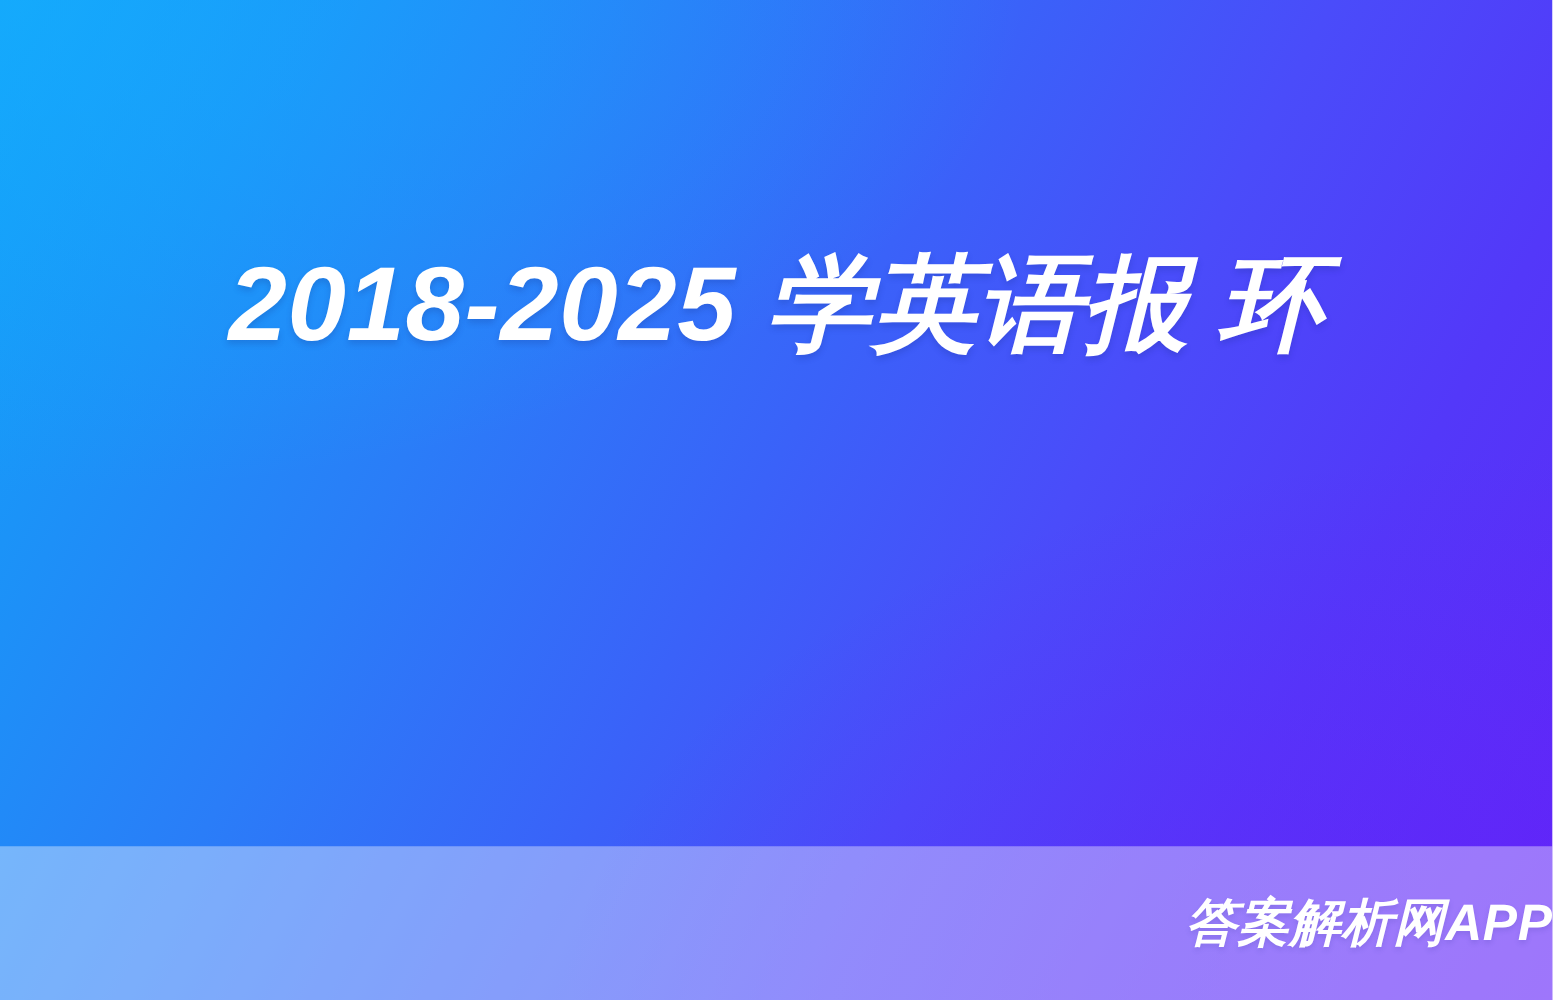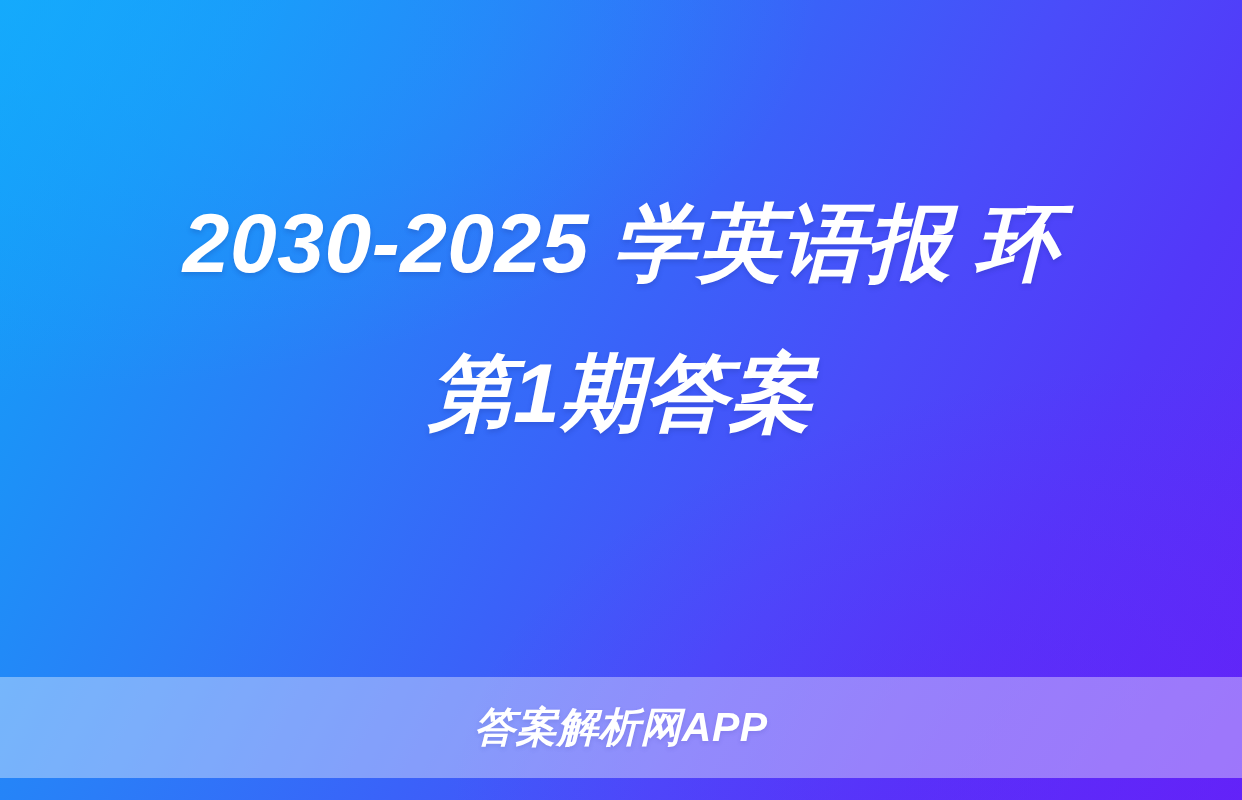--- a/index.html
+++ b/index.html
@@ -63,25 +63,25 @@
     white-space: nowrap;
     text-shadow: 0 3px 5px rgba(20, 40, 130, 0.20);
   }
 
   
   .footer-band {
     position: absolute;
     left: 0;
     right: 0;
     top: 677px;
-    height: 101px;
+    height: 123px;
     background: rgba(255, 255, 255, 0.38);
     display: flex;
     align-items: center;
-    justify-content: center;
+    justify-content: flex-end;
   }
 
   .footer-label {
     color: #ffffff;
     font-size: 41px;
     font-weight: bold;
     font-style: italic;
     letter-spacing: 0.5px;
     line-height: 1;
     white-space: nowrap;
@@ -90,21 +90,20 @@
 </style>
 </head>
 <body>
 
 <div id="stage">
 
   <div class="bg-gradient"></div>
   <div class="bg-wash"></div>
 
   <div class="title-block">
-    <span class="title-line">2030-2025 学英语报 环</span>
-    <span class="title-line">第1期答案</span>
+    <span class="title-line">2018-2025 学英语报 环</span>
   </div>
 
   <div class="footer-band">
     <span class="footer-label">答案解析网APP</span>
   </div>
 
 </div>
 
 </body></html>

